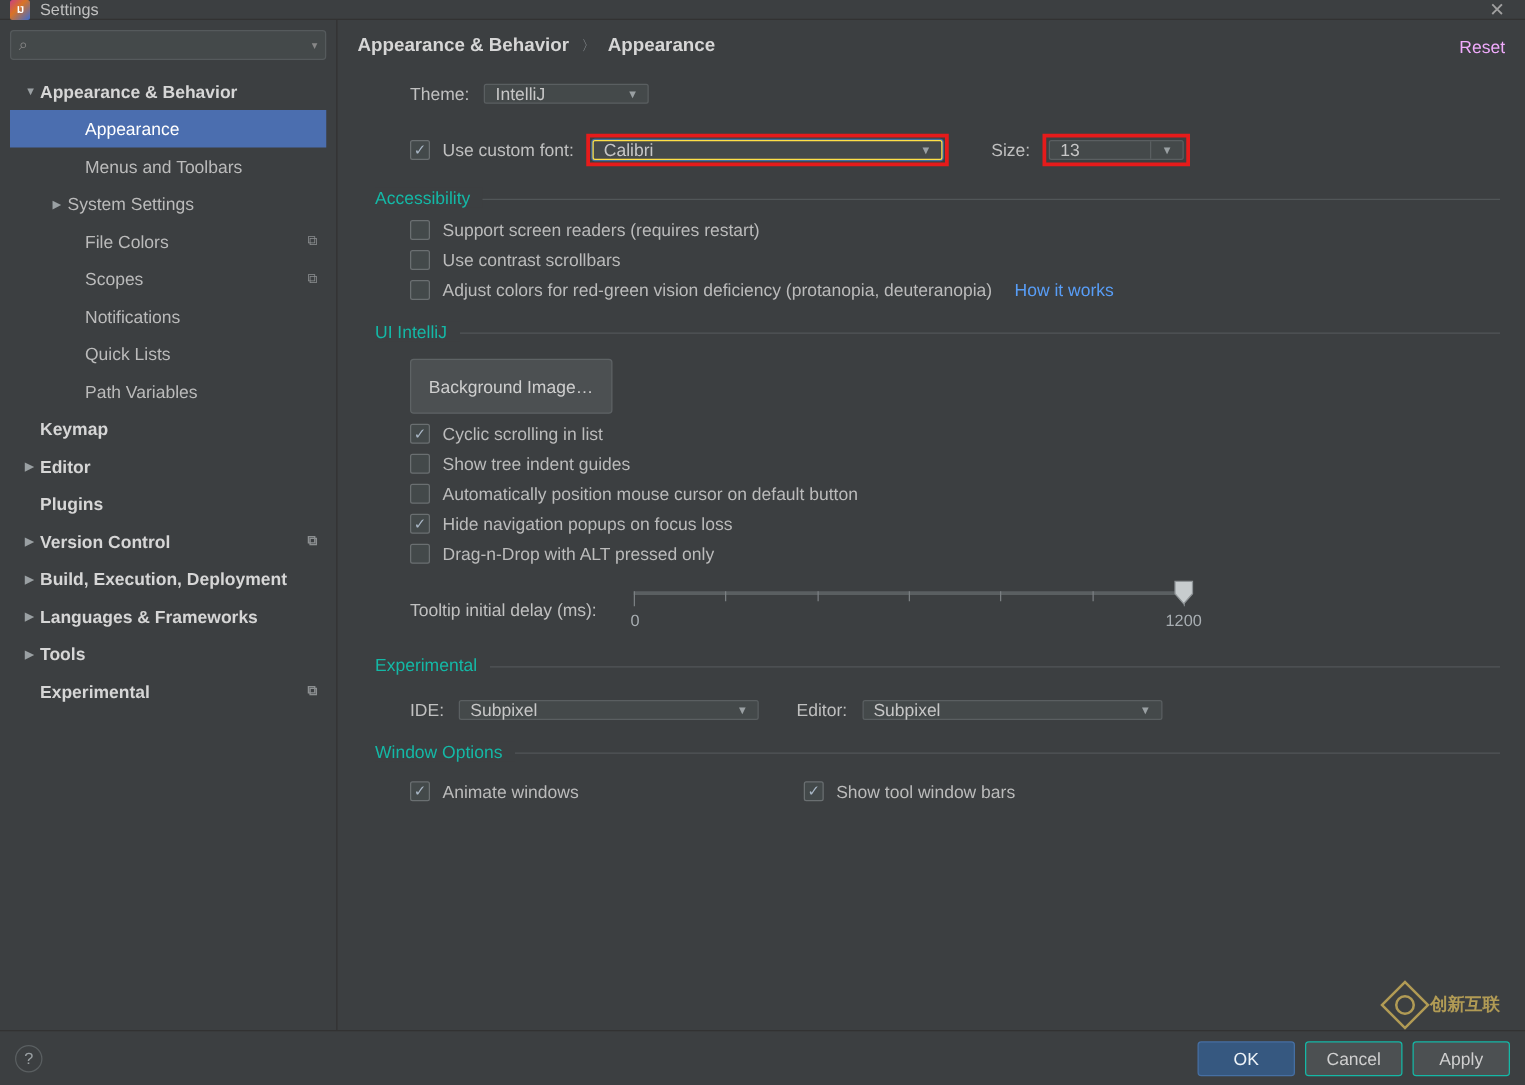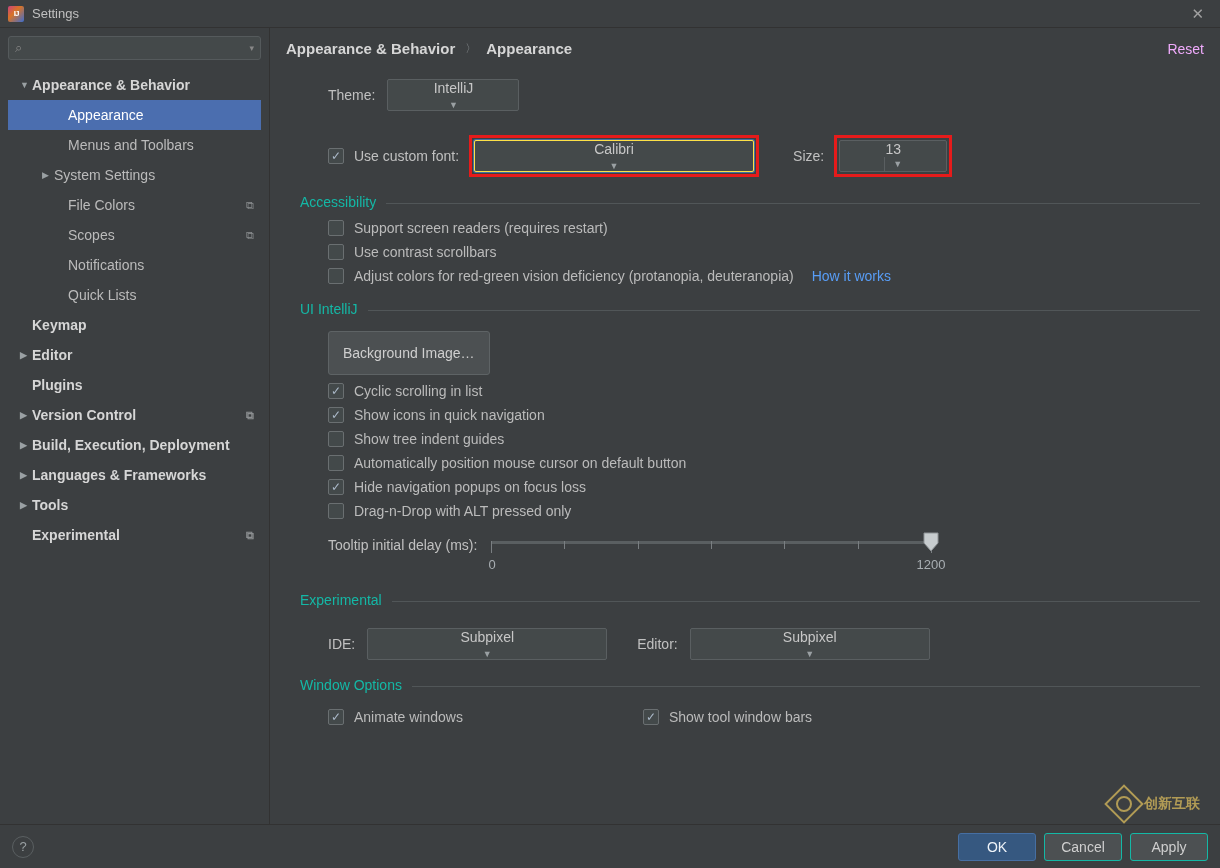--- a/index.html
+++ b/index.html
@@ -7,21 +7,21 @@
   body {
     background: #3c3f41;
     color: #bbbbbb;
     font-family: "Segoe UI", Tahoma, sans-serif;
     font-size: 14px;
     display: flex;
     flex-direction: column;
   }
   
   .titlebar {
-    height: 28px;
+    height: 16px;
     background: #3c3f41;
     border-bottom: 1px solid #323232;
     display: flex;
     align-items: center;
     justify-content: space-between;
     padding: 0 10px 0 8px;
   }
   .titlebar .left { display: flex; align-items: center; gap: 8px; }
   .app-icon {
     width: 16px; height: 16px;
@@ -97,25 +97,24 @@
     flex: 1; overflow-y: auto; overflow-x: hidden;
     padding: 4px 20px 20px 30px;
   }
   .row { display: flex; align-items: center; margin: 10px 0; gap: 12px; }
   .label { color: #c0c0c0; }
   .combo {
     display: flex; align-items: center;
     background: #44494a;
     border: 1px solid #5a5f61;
     border-radius: 2px;
-    height: 32px;
+    height: 16px;
     padding: 0 8px;
     color: #c7c7c7;
     justify-content: space-between;
-    flex-direction: column;
   }
   .combo .caret { font-size: 9px; color: #9aa0a3; }
   .highlight-red { border: 3px solid #e61b1b; padding: 2px; }
   .blue-focus { border: 1px solid #fde047; box-shadow: 0 0 0 1px #466fa3; }
   
   .group {
     border: 0;
     border-top: 1px solid #515658;
     margin-top: 26px;
     padding-top: 8px;
@@ -148,21 +147,21 @@
     background: #4c5052;
     border: 1px solid #5e6365;
     border-radius: 3px;
     color: #cfcfcf;
     padding: 4px 14px;
     height: 44px;
     display: inline-flex; align-items: center;
     cursor: pointer;
   }
   
-  .slider-wrap { display: flex; align-items: flex-start; gap: 14px; margin: 16px 0 4px 28px; }
+  .slider-wrap { display: flex; align-items: center; gap: 30px; margin: 16px 0 4px 28px; }
   .slider {
     position: relative; height: 40px; width: 440px;
   }
   .track {
     position: absolute; top: 6px; left: 0; right: 0;
     height: 3px; background: #5a5f61;
   }
   .tick { position: absolute; top: 6px; width: 1px; height: 8px; background: #7a7f82; }
   .tick.lbl-tick {height: 12px;}
   .thumb {
@@ -274,20 +273,24 @@
           <span class="lbl">Scopes</span>
           <span class="tag">⧉</span>
         </div>
         <div class="node lvl1">
           <span class="arrow blank">▶</span>
           <span class="lbl">Notifications</span>
         </div>
         <div class="node lvl1">
           <span class="arrow blank">▶</span>
           <span class="lbl">Quick Lists</span>
+        </div>
+        <div class="node lvl1">
+          <span class="arrow blank">▶</span>
+          <span class="lbl">Path Variables</span>
         </div>
         <div class="node lvl0">
           <span class="arrow blank">▶</span>
           <span class="lbl">Keymap</span>
         </div>
         <div class="node lvl0">
           <span class="arrow">▶</span>
           <span class="lbl">Editor</span>
         </div>
         <div class="node lvl0">
@@ -376,24 +379,20 @@
       </div>
 
       <div class="group">
         <span class="group-legend">UI IntelliJ</span>
         <div class="chk-row" style="margin-top:12px">
           <span class="btn">Background Image…</span>
         </div>
         <div class="chk-row">
           <span class="checkbox checked"></span>
           <span>Cyclic scrolling in list</span>
-        </div>
-        <div class="chk-row">
-          <span class="checkbox checked"></span>
-          <span>Show icons in quick navigation</span>
         </div>
         <div class="chk-row">
           <span class="checkbox"></span>
           <span>Show tree indent guides</span>
         </div>
         <div class="chk-row">
           <span class="checkbox"></span>
           <span>Automatically position mouse cursor on default button</span>
         </div>
         <div class="chk-row">

